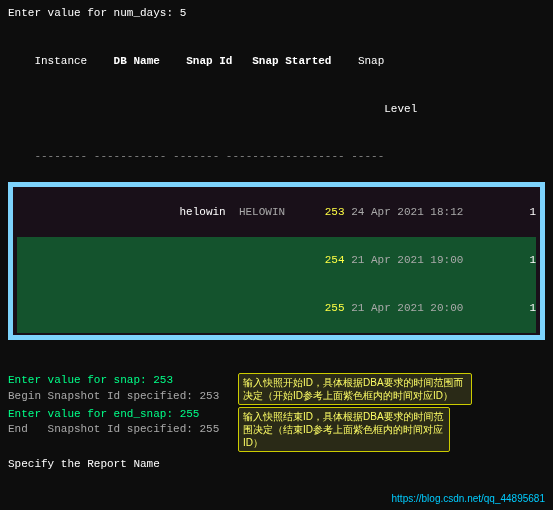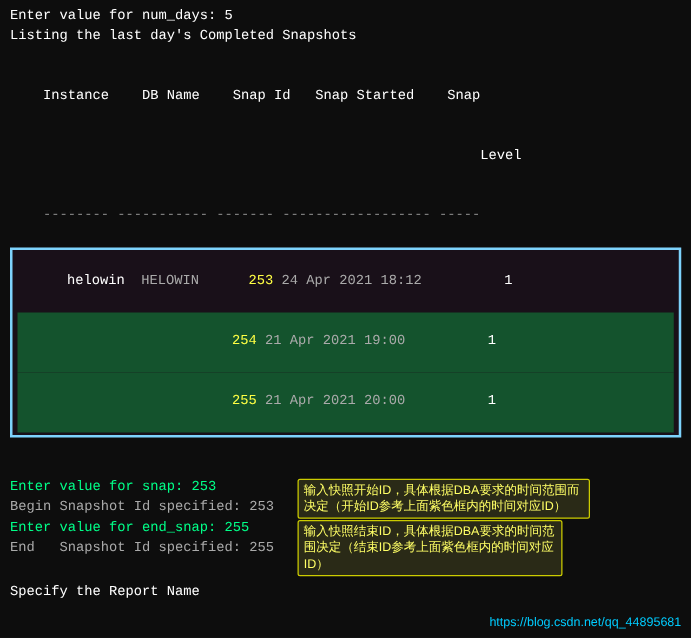--- a/index.html
+++ b/index.html
@@ -25,24 +25,25 @@
 
     .line {
       line-height: 1.45;
       white-space: pre;
     }
 
     .white { color: #ffffff; }
     .gray { color: #aaaaaa; }
 
     .table-rows-wrapper {
-      border: 2px solid #7dd3fc;
+      border: 5px solid #7dd3fc;
       background: rgba(180, 60, 180, 0.08);
       padding: 2px 4px;
       margin: 1px 0;
+      text-align: right;
     }
 
     .selected-row {
       background: #14532d;
       color: #ffffff;
     }
 
     
     .annotation {
       position: absolute;
@@ -76,26 +77,25 @@
       font-family: Arial, sans-serif;
     }
   </style>
 </head>
 <body>
 
 <div class="terminal">
 
   <div class="line white">Enter value for num_days: 5</div>
 
-  <div class="line white">Listing the last day's Completed Snapshots</div>
 
   <div class="line">&nbsp;</div>
 
   <div class="line">
-    <span style="color:#ffffff;">Instance</span><span style="color:#ffffff;">    DB Name    Snap Id   Snap Started    </span><span style="color:#ffffff;">Snap</span>
+    <span style="color:#ffffff;">Instance</span><span style="color:#ffffff;font-weight:bold;">    DB Name    Snap Id   Snap Started    </span><span style="color:#ffffff;">Snap</span>
   </div>
   <div class="line">
     <span style="color:#ffffff;">                              &nbsp;&nbsp;&nbsp;&nbsp;&nbsp;&nbsp;&nbsp;&nbsp;&nbsp;&nbsp;&nbsp;&nbsp;&nbsp;&nbsp;&nbsp;&nbsp;&nbsp;&nbsp;&nbsp;&nbsp;&nbsp;&nbsp;&nbsp;Level</span>
   </div>
   <div class="line" style="color:#888;">
     -------- ----------- ------- ------------------ -----
   </div>
 
   <div class="table-rows-wrapper">
     <div class="line">

